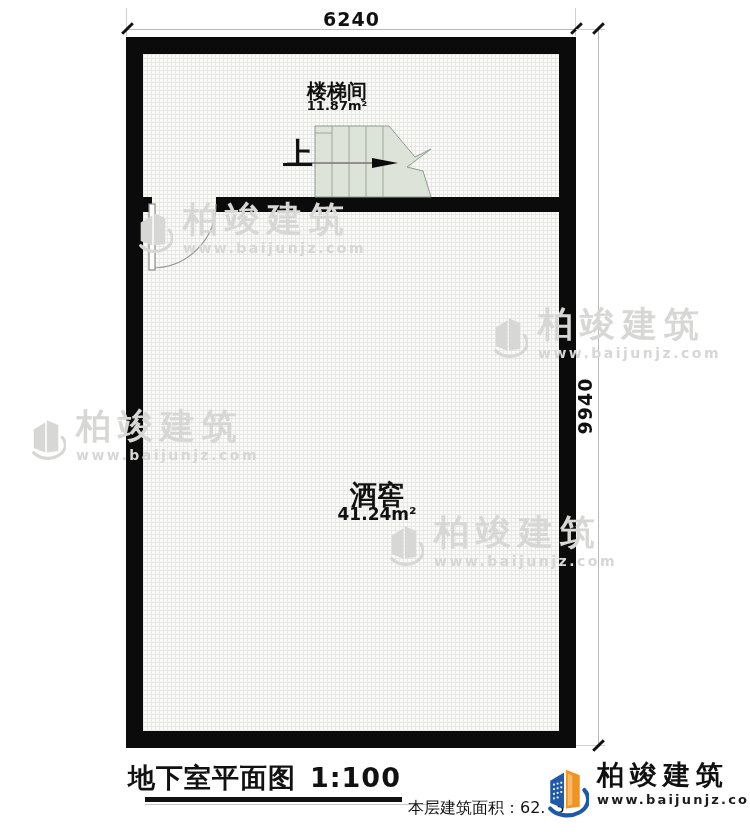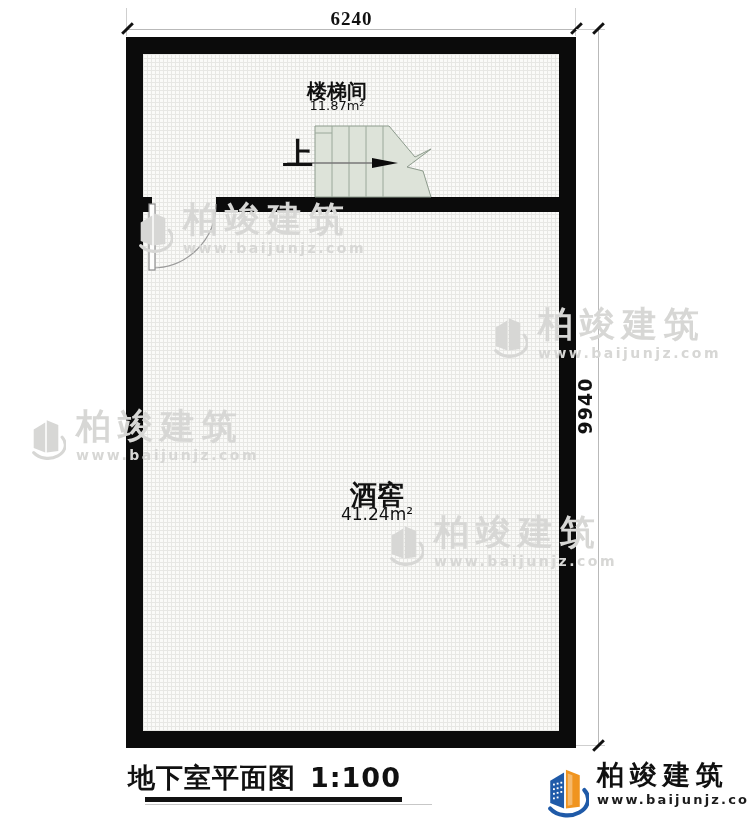--- a/index.html
+++ b/index.html
@@ -14,21 +14,21 @@
       repeating-linear-gradient(0deg,#e7e7e4 0 1px,transparent 1px 4px),
       repeating-linear-gradient(90deg,#e7e7e4 0 1px,transparent 1px 4px);
   }
   
   .ext{background:#cfcfcf;}
   .dimline{background:#b9b9b9;}
   .tick{width:15px;height:3px;background:#111;transform:rotate(-45deg);transform-origin:center;}
   .dimtext{font-size:19px;font-weight:bold;color:#111;letter-spacing:1px;}
   
   .roomname{font-weight:bold;white-space:nowrap;transform:translateX(-50%);}
-  .roomarea{font-weight:normal;white-space:nowrap;transform:translateX(-50%);}
+  .roomarea{font-weight:bold;white-space:nowrap;transform:translateX(-50%);}
   
   .wm{display:flex;align-items:flex-start;gap:10px;color:#d7d7d5;z-index:5;pointer-events:none;}
   .wm-name{font-size:35px;font-weight:bold;letter-spacing:7px;line-height:1.05;white-space:nowrap;}
   .wm-url{font-size:14px;font-weight:bold;letter-spacing:2.5px;margin-top:2px;white-space:nowrap;}
   .wm svg{margin-top:4px;}
   
   .title{font-size:27px;font-weight:600;letter-spacing:1px;white-space:nowrap;z-index:4;}
   .title .scale{margin-left:14px;}
   .areatext{font-size:16px;font-weight:500;white-space:nowrap;z-index:1;}
   .logo{display:flex;align-items:flex-start;gap:8px;z-index:6;}
@@ -40,21 +40,21 @@
 </head>
 <body>
 
 <div class="canvas">
 
   <div class="abs ext" style="left:126px;top:8px;width:1px;height:28px;"></div>
   <div class="abs ext" style="left:575px;top:8px;width:1px;height:28px;"></div>
   <div class="abs dimline" style="left:127px;top:29px;width:449px;height:1px;"></div>
   <div class="abs tick" style="left:120px;top:27px;"></div>
   <div class="abs tick" style="left:569px;top:27px;"></div>
-  <div class="abs dimtext" style="left:127px;top:8px;width:449px;text-align:center;font-family:Liberation Serif, serif;">6240</div>
+  <div class="abs dimtext" style="left:127px;top:8px;width:449px;text-align:center;">6240</div>
 
   <div class="abs ext" style="left:576px;top:29px;width:29px;height:1px;"></div>
   <div class="abs ext" style="left:576px;top:745px;width:29px;height:1px;"></div>
   <div class="abs dimline" style="left:598px;top:29px;width:1px;height:717px;"></div>
   <div class="abs tick" style="left:591px;top:27px;"></div>
   <div class="abs tick" style="left:591px;top:744px;"></div>
   <div class="abs dimtext" style="left:585px;top:406px;transform:translate(-50%,-50%) rotate(-90deg);">9940</div>
 
   <div class="abs wall" style="left:126px;top:37px;width:450px;height:711px;"></div>
   <div class="abs floor" style="left:143px;top:54px;width:416px;height:677px;"></div>
@@ -128,20 +128,23 @@
       <div class="wm-url">www.baijunjz.com</div>
     </div>
   </div>
 
   <div class="abs title" style="left:128px;top:760px;">
     <span>地下室平面图</span><span class="scale">1:100</span>
   </div>
   <div class="abs" style="left:145px;top:797px;width:257px;height:5px;background:#111;"></div>
   <div class="abs" style="left:145px;top:804px;width:287px;height:1px;background:#c7c7c7;"></div>
 
+  <div class="abs areatext" style="left:408px;top:798px;">
+    <span>本层建筑面积：62.</span><span style="margin-left:9px;">3</span>
+  </div>
 
   <div class="abs logo" style="left:541px;top:761px;">
     <svg width="48" height="60" viewBox="0 0 52 62">
       <polygon points="10,20 25,11 25,50 10,44" fill="#1f5aa8"></polygon>
       <g fill="#ffffff">
         <rect x="13" y="23" width="2" height="2"></rect>
           <rect x="17" y="22" width="2" height="2"></rect>
           <rect x="21" y="21" width="2" height="2"></rect>
         <rect x="13" y="28" width="2" height="2"></rect>
           <rect x="17" y="27" width="2" height="2"></rect>

